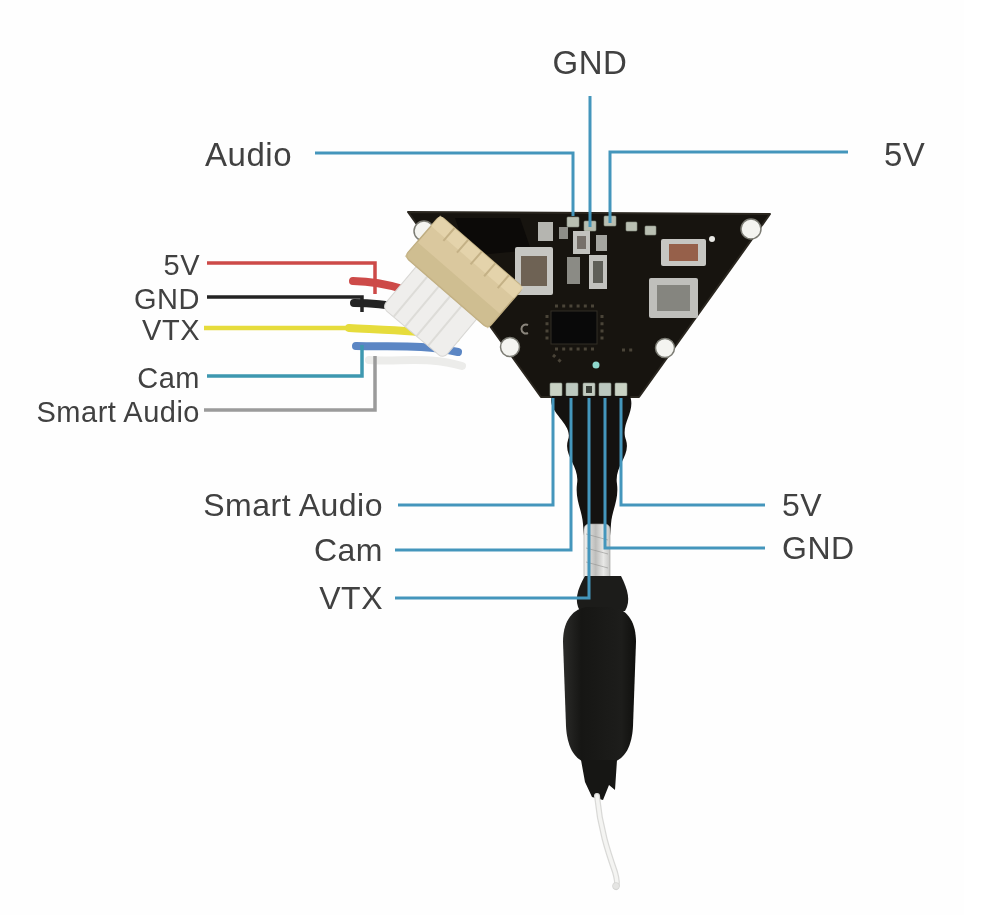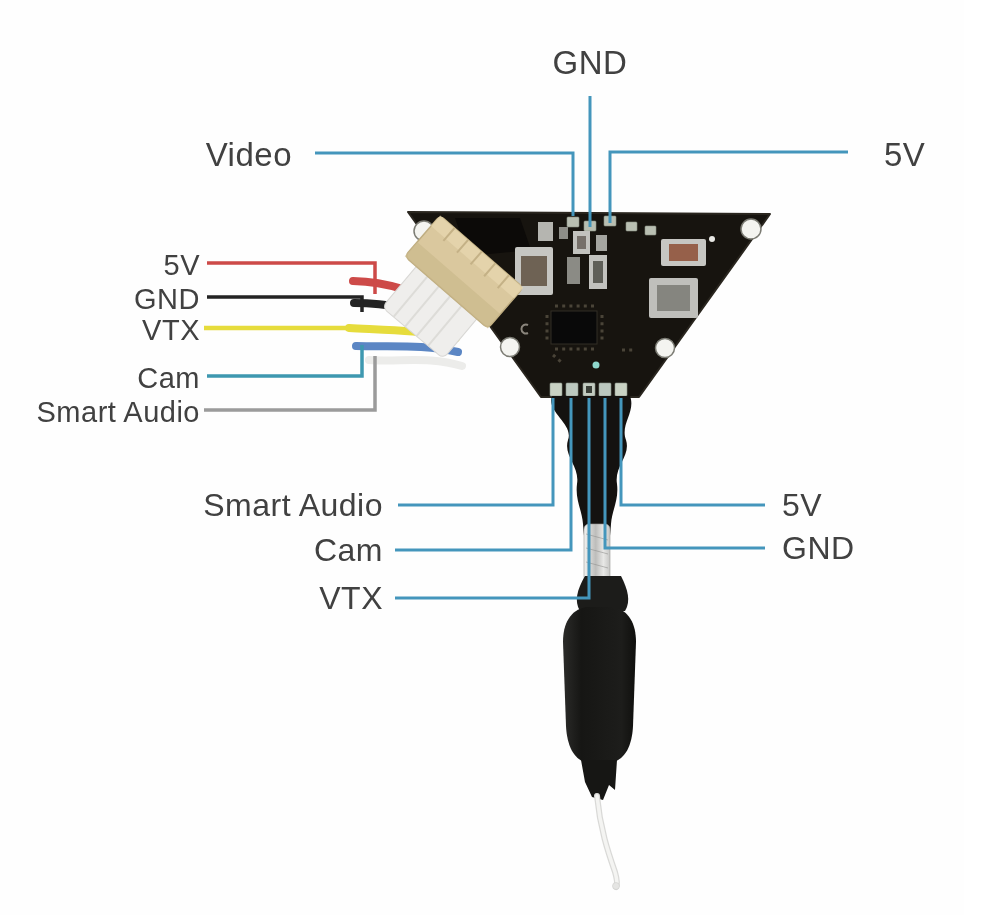--- a/index.html
+++ b/index.html
@@ -177,21 +177,21 @@
     <g fill="none" stroke-width="3.5">
       <polyline points="207,263 375,263 375,294" stroke="#cd4a48"></polyline>
       <polyline points="207,297 362,297 362,312" stroke="#232323"></polyline>
       <polyline points="204,328 368,328" stroke-width="4.5" stroke="#e6dc3c"></polyline>
       <polyline points="207,376 362,376 362,345" stroke="#3e98b0"></polyline>
       <polyline points="204,410 375,410 375,356" stroke="#9b9b9b"></polyline>
     </g>
   </svg>
 
   <div class="lbl big ca" style="left:540px;top:44px;width:100px;">GND</div>
-  <div class="lbl big ra" style="left:150px;top:136px;width:142px;">Video</div>
+  <div class="lbl big ra" style="left:150px;top:136px;width:142px;">Audio</div>
   <div class="lbl big" style="left:884px;top:136px;">5V</div>
 
   <div class="lbl small ra" style="left:0;top:249px;width:200px;">5V</div>
   <div class="lbl small ra" style="left:0;top:283px;width:200px;">GND</div>
   <div class="lbl small ra" style="left:0;top:314px;width:200px;">VTX</div>
   <div class="lbl small ra" style="left:0;top:362px;width:200px;">Cam</div>
   <div class="lbl small ra" style="left:0;top:396px;width:200px;">Smart Audio</div>
 
   <div class="lbl mid ra" style="left:100px;top:487px;width:283px;">Smart Audio</div>
   <div class="lbl mid ra" style="left:100px;top:532px;width:283px;">Cam</div>

